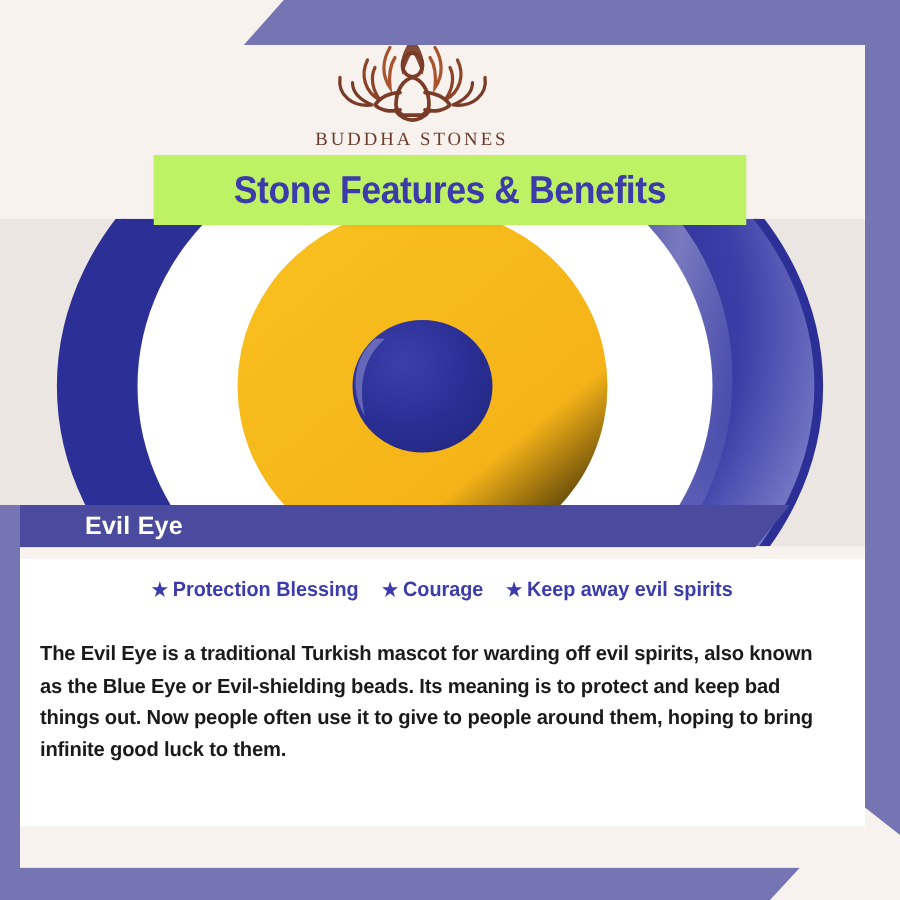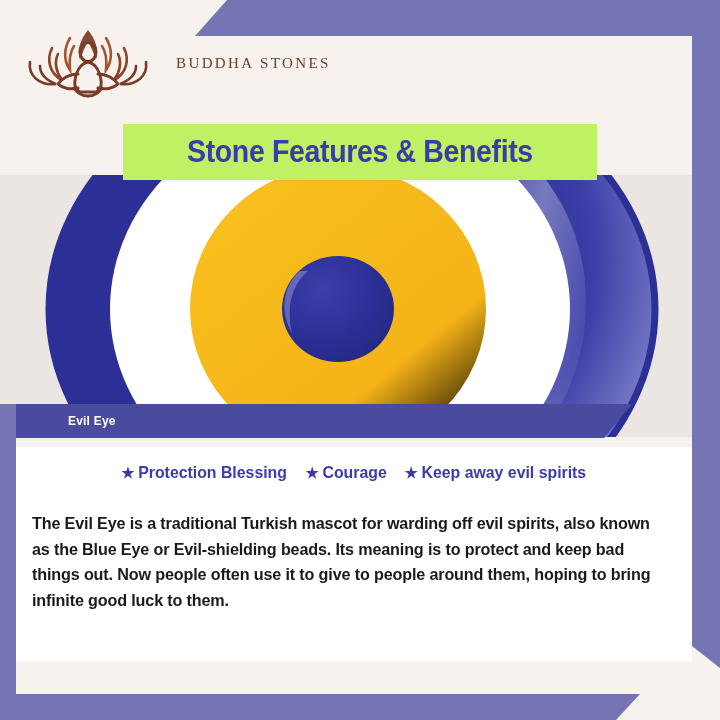--- a/index.html
+++ b/index.html
@@ -38,21 +38,21 @@
     z-index:3;
   }
 
   
   .header{
     position:absolute;left:0;top:0;width:720px;height:175px;
     background:#f7f2ee;z-index:1;
   }
   .logo-wrap{
     position:absolute;left:0;top:22px;width:659px;
-    display:flex;flex-direction:row;align-items:center;
+    display:flex;flex-direction:column;align-items:center;
   }
   .logo-mark{width:176px;height:78px;display:block;}
   .logo-word{
     margin-top:4px;
     font-family:"Liberation Serif", serif;
     font-size:15px;letter-spacing:2.4px;color:#6e3b2c;
     font-weight:400;
   }
 
   
@@ -88,21 +88,21 @@
   }
 
   
   .eye-label{
     position:absolute;left:16px;top:404px;width:616px;height:34px;
     background:#4a4a9e;
     clip-path:polygon(0 0,100% 0,calc(100% - 28px) 100%,0 100%);
     z-index:5;display:flex;align-items:center;
   }
   .eye-label-text{
-    margin-left:52px;color:#ffffff;font-weight:700;font-size:12px;
+    margin-left:52px;color:#ffffff;font-weight:700;font-size:20px;
     letter-spacing:.2px;
   }
 
   
   .content-card{
     position:absolute;left:16px;top:447px;width:676px;height:214px;
     background:#ffffff;z-index:4;
   }
   .card-gap{
     position:absolute;left:16px;top:438px;width:676px;height:10px;

